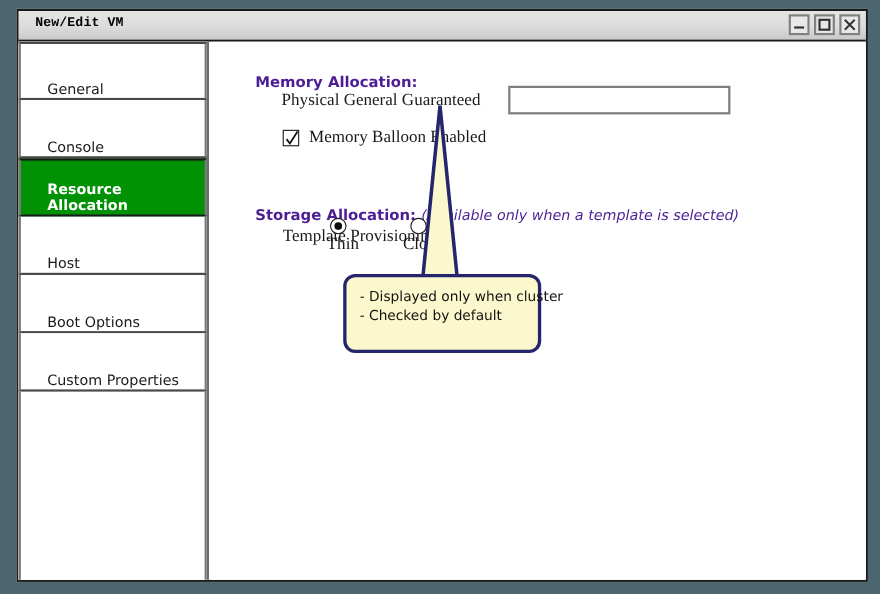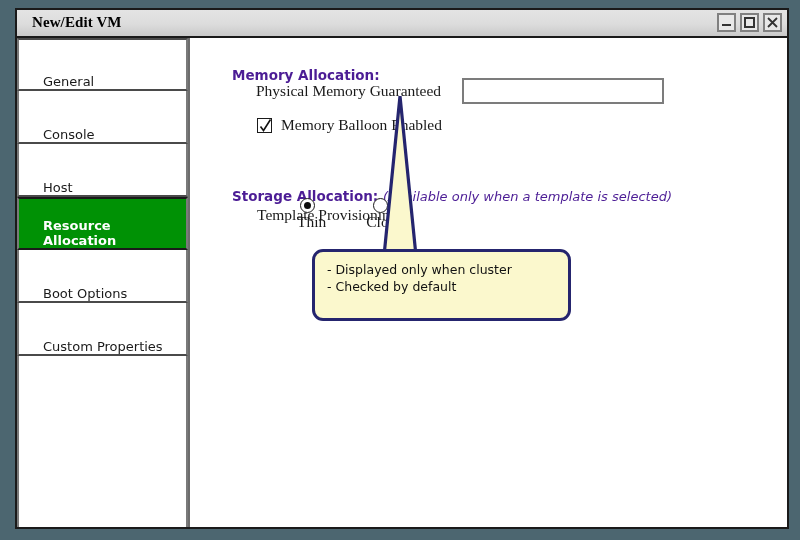--- a/index.html
+++ b/index.html
@@ -32,23 +32,23 @@
     position: relative;
     height: 28px;
     background: linear-gradient(to bottom, #e4e4e4 0%, #dcdcdc 55%, #c9c9c9 100%);
     border-bottom: 2px solid #1a1a1a;
     box-sizing: border-box;
   }
   #title-text {
     position: absolute;
     left: 15px;
     top: 4px;
-    font-family: Liberation Serif, serif;
+    font-family: Liberation Mono, monospace;
     font-weight: bold;
-    font-size: 15px;
+    font-size: 12px;
     color: #000;
     letter-spacing: 0.1px;
   }
   #window-controls {
     position: absolute;
     right: 5px;
     top: 3px;
     display: flex;
     gap: 4px;
   }
@@ -238,21 +238,21 @@
     position: absolute;
     left: 0;
     top: 0;
     width: 260px;
     height: 230px;
   }
   #callout-box {
     position: absolute;
     left: 0px;
     top: 153px;
-    width: 259px;
+    width: 180px;
     height: 72px;
     background: #fbf8cd;
     border: 3px solid #25256e;
     border-radius: 11px;
     box-sizing: border-box;
     padding: 9px 12px 0 12px;
     pointer-events: auto;
   }
   #callout-box .line {
     font-family: "DejaVu Sans", sans-serif;
@@ -290,40 +290,40 @@
 
   <div id="window-body">
 
     <div id="sidebar">
       <div class="side-item">
         <span class="lbl">General</span>
       </div>
       <div class="side-item">
         <span class="lbl">Console</span>
       </div>
-      <div class="side-item">
-        <span class="lbl">Host</span>
-      </div>
       <div class="side-item selected">
         <span class="lbl">Resource Allocation</span>
       </div>
       <div class="side-item">
+        <span class="lbl">Host</span>
+      </div>
+      <div class="side-item">
         <span class="lbl">Boot Options</span>
       </div>
       <div class="side-item">
         <span class="lbl">Custom Properties</span>
       </div>
       <div id="sidebar-filler"></div>
     </div>
 
     <div id="content">
 
       <div class="section-head" style="left:40px; top:29px;">Memory Allocation:</div>
 
-      <div class="field-label" style="left:64px; top:44px;">Physical Memory Guaranteed</div>
+      <div class="field-label" style="left:64px; top:44px;">Physical General Guaranteed</div>
 
       <input id="mem-input" type="text" placeholder="" style="">
 
       <div id="balloon-row">
         <span class="checkbox-box">
           <svg width="17" height="19" viewBox="0 0 17 19">
               <path d="M3.5 9.5 L6.5 13.5 L13.5 2.5" stroke="#111" stroke-width="1.6" fill="none"></path>
             </svg>
         </span>
         <span class="field-label">Memory Balloon Enabled</span>

